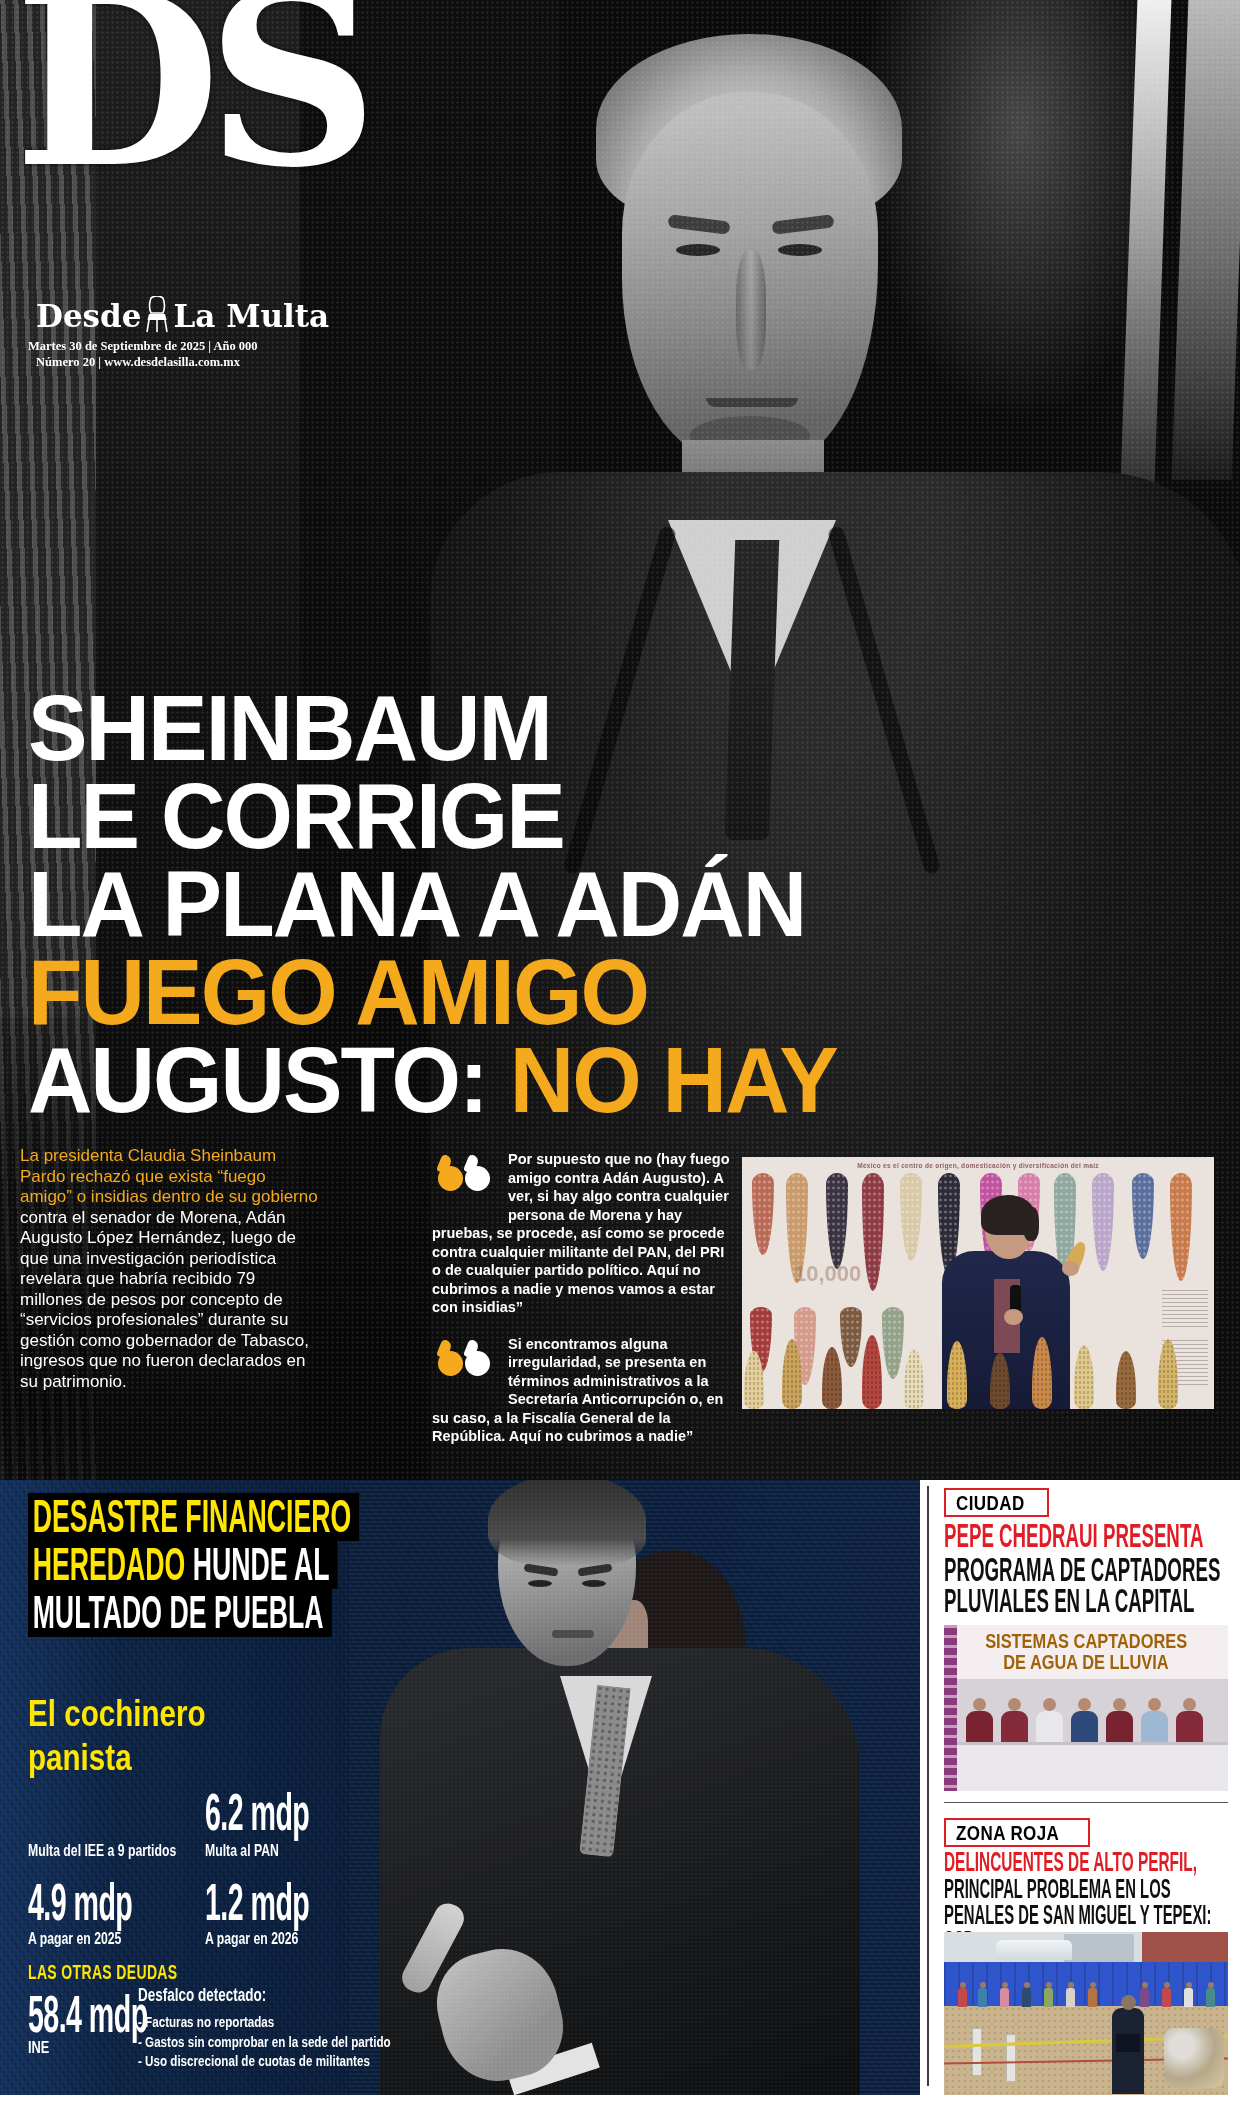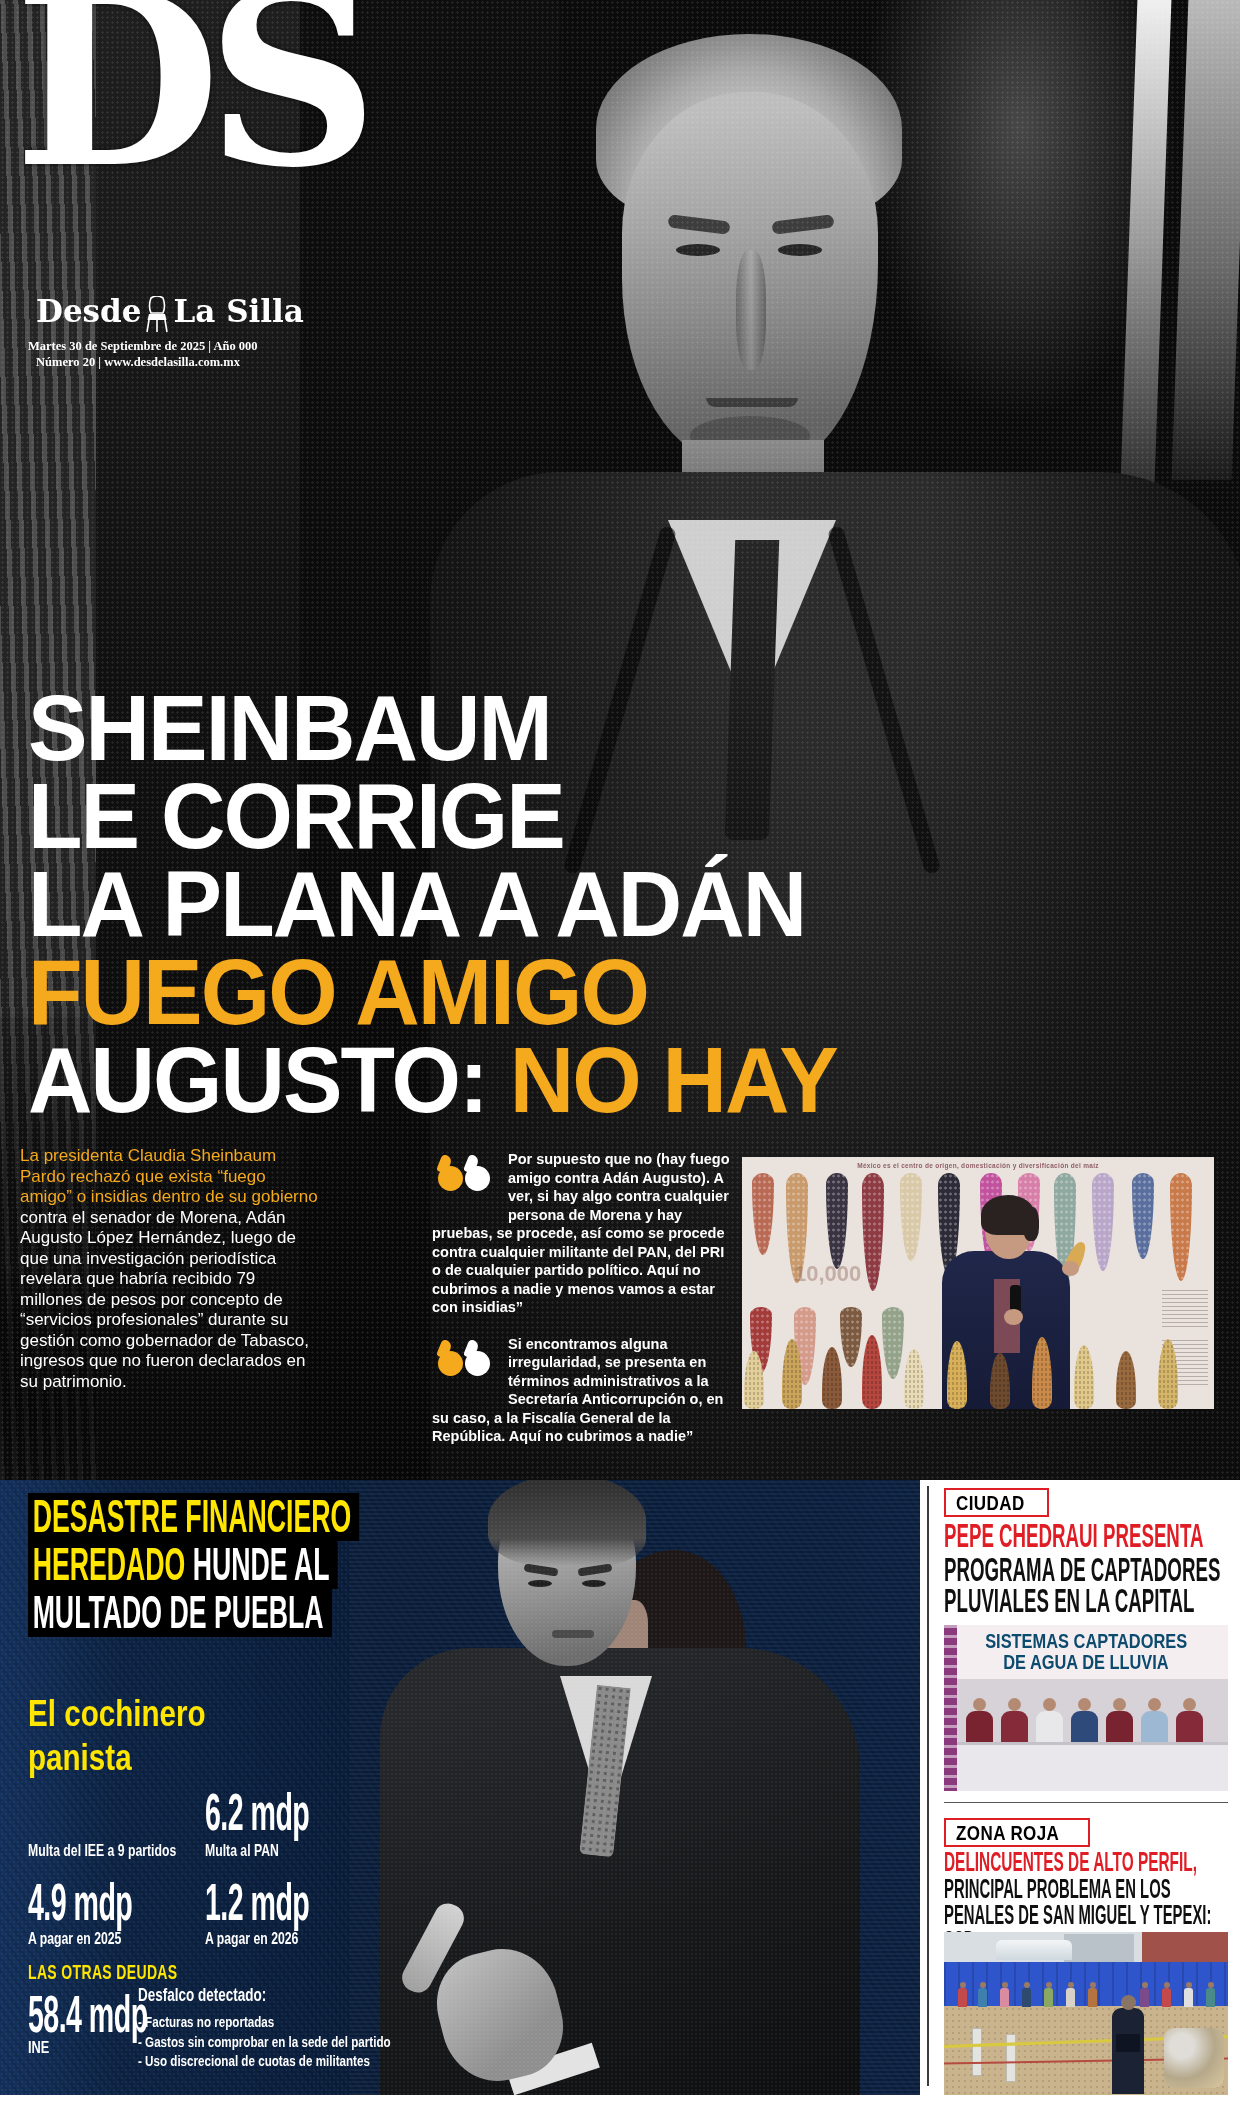--- a/index.html
+++ b/index.html
@@ -47,21 +47,21 @@
   .tie{left:730px;top:540px;width:44px;height:300px;background:linear-gradient(180deg,#262626,#151515);
      transform:skewX(-2deg);border-radius:0 0 8px 8px;}
   .lapel{width:16px;height:360px;background:rgba(0,0,0,.55);top:520px;border-radius:10px;}
   .lapel.ll{left:612px;transform:rotate(16deg);} .lapel.lr{left:876px;transform:rotate(-16deg);}
   .ht{left:0;top:0;width:1240px;height:1480px;
      background-image:radial-gradient(rgba(255,255,255,.085) 1px,transparent 1.4px);
      background-size:5px 5px;}
   
   .logo{left:14px;top:-38px;color:#fff;font:bold 238px/238px "DejaVu Serif",serif;letter-spacing:-14px;
      text-shadow:0 0 6px rgba(0,0,0,.6);}
-  .brand{left:36px;top:296px;display:flex;align-items:flex-start;color:#fff;
+  .brand{left:36px;top:296px;display:flex;align-items:center;color:#fff;
      font:bold 31px/30px "DejaVu Serif",serif;}
   .brand svg{margin:0 3px 2px;}
   .dateline{left:28px;top:340px;color:#fff;font:bold 12.5px/12.5px "Liberation Serif",serif;}
   .issueline{left:36px;top:356px;color:#fff;font:bold 12.5px/12.5px "Liberation Serif",serif;}
   
   .hero-h{left:28px;top:684px;color:#fff;letter-spacing:-2px;font-weight:bold;z-index:5;}
   .hero-h .l{display:block;font-size:92px;line-height:88px;}
   .org{color:#F5A91C;}
   
   .lead{left:20px;top:1146px;width:302px;font-size:17px;line-height:20.5px;color:#fff;z-index:5;margin:0;}
@@ -159,21 +159,21 @@
   .rightcol{left:920px;top:1480px;width:320px;height:646px;background:#fff;}
   .vrule{position:absolute;left:7px;top:6px;width:2px;height:600px;background:#3c3c3c;}
   .badge{position:absolute;left:24px;border:2px solid #e01d25;color:#000;background:#fff;
      font:bold 20px/20px "Liberation Sans",sans-serif;letter-spacing:.5px;padding:3px 10px 2px;}
   .rc-red{position:absolute;left:24px;color:#e01d25;font-weight:bold;}
   .rc-blk{position:absolute;left:24px;color:#101010;font-weight:bold;}
   .divider{position:absolute;left:24px;top:322px;width:284px;height:1px;background:#555;}
   .rphoto{position:absolute;left:24px;width:284px;overflow:hidden;}
   
   .cap-banner{position:absolute;left:0;top:0;width:100%;height:54px;background:#f5eef1;
-     color:#0c4a6e;text-align:center;font:bold 20px/21px "Liberation Sans",sans-serif;padding-top:6px;}
+     color:#a16207;text-align:center;font:bold 20px/21px "Liberation Sans",sans-serif;padding-top:6px;}
   .cap-banner>span{display:inline-block;transform:scaleX(.82);transform-origin:50% 0;white-space:nowrap;}
   .cap-strip{position:absolute;left:0;top:0;width:13px;height:100%;background:#8a3a7c;
      background-image:repeating-linear-gradient(180deg,rgba(255,255,255,.5) 0 3px,transparent 3px 10px);}
   .cap-stage{position:absolute;left:13px;top:54px;width:271px;height:66px;background:#d6d2d8;}
   .cap-table{position:absolute;left:13px;bottom:0;width:271px;height:46px;background:#e9e7ec;
      border-top:3px solid #c5c1c8;}
   .pers{position:absolute;bottom:44px;width:27px;height:36px;border-radius:9px 9px 0 0;}
   .pers::before{content:"";position:absolute;top:-13px;left:7px;width:13px;height:13px;border-radius:50%;background:#b58a72;}
   
   .pz-sky{position:absolute;left:0;top:0;width:100%;height:34px;background:#d9dee3;}
@@ -230,21 +230,21 @@
     </div>
 
     <div class="abs logo">DS</div>
     <div class="abs brand">
       <span>Desde</span>
       <svg width="26" height="38" viewBox="0 0 26 38">
         <path d="M7 2 Q13 -2 19 2 Q22 10 19 17 L7 17 Q4 10 7 2 Z" fill="none" stroke="#fff" stroke-width="1.6"></path>
         <path d="M5 18 L21 18 L22.5 24 L3.5 24 Z" fill="#fff"></path>
         <path d="M5 24 L3 36 M21 24 L23 36 M13 24 L13 36" stroke="#fff" stroke-width="1.6" fill="none"></path>
       </svg>
-      <span>La Silla</span>
+      <span>La Multa</span>
     </div>
     <div class="abs dateline">Martes 30 de Septiembre de 2025 | Año 000</div>
     <div class="abs issueline">Número 20  |  www.desdelasilla.com.mx</div>
 
     <div class="abs hero-h">
       <span class="l"><span class="cx s97">SHEINBAUM</span></span>
       <span class="l"><span class="cx s97">LE CORRIGE</span></span>
       <span class="l"><span class="cx s97">LA PLANA A ADÁN</span></span>
       <span class="l org"><span class="cx s97">FUEGO AMIGO</span></span>
       <span class="l"><span class="cx s97"><b>AUGUSTO: </b><b class="org">NO HAY</b></span></span>

